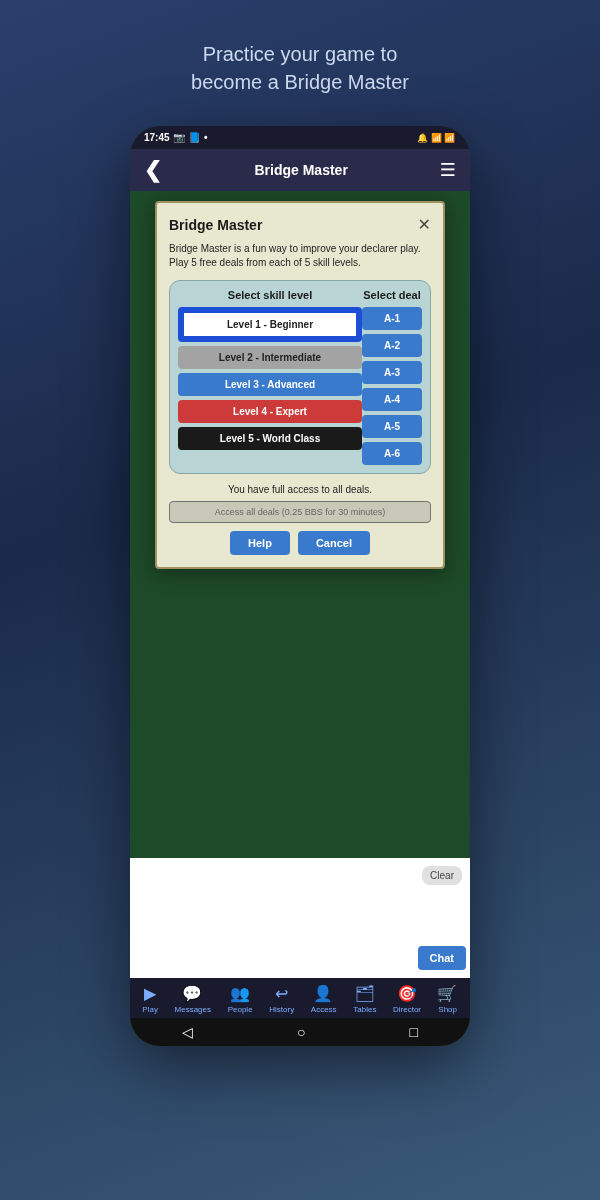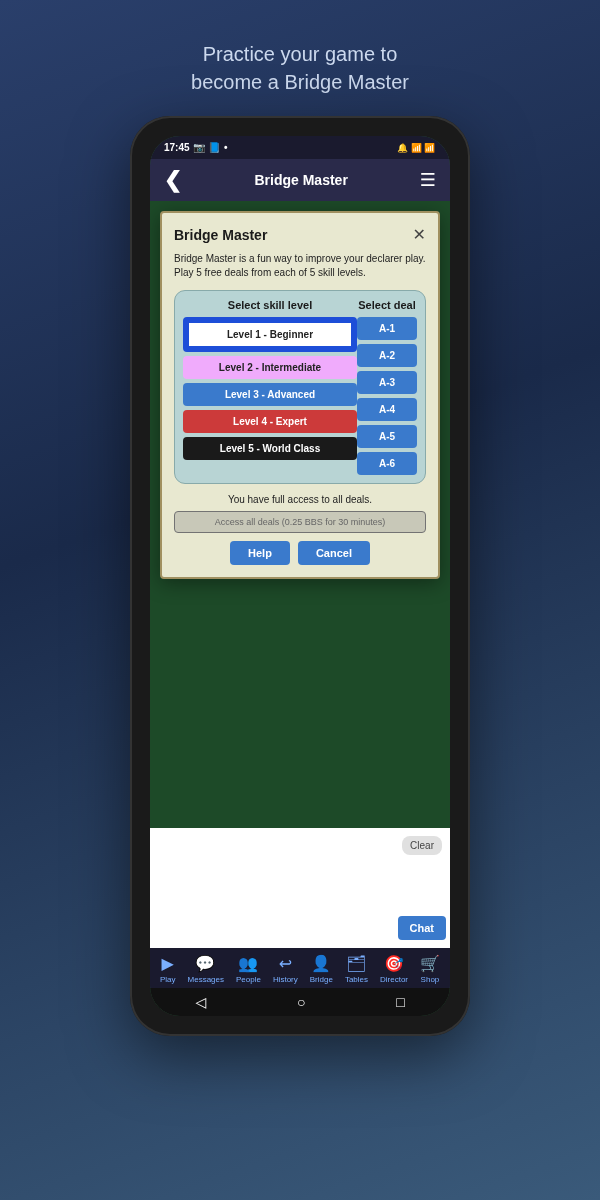--- a/index.html
+++ b/index.html
@@ -36,23 +36,24 @@
       line-height: 1.4;
       font-weight: 400;
     }
 
     
     .phone-shell {
       width: 340px;
       height: 920px;
       background: #1a1a1a;
       border-radius: 40px;
-      padding: 20px;
+      padding: 0;
       box-shadow: 0 20px 60px rgba(0,0,0,0.5), inset 0 0 0 2px #333;
       position: relative;
+      margin-top: 10px;
     }
 
     .phone-screen {
       width: 100%;
       height: 100%;
       background: #2a5a3a;
       border-radius: 30px;
       overflow: hidden;
       display: flex;
       flex-direction: column;
@@ -203,21 +204,21 @@
       border: none;
     }
 
     .level-1 {
       background: white;
       color: #222;
       border: 6px solid #1d4ed8;
     }
 
     .level-2 {
-      background: #f0abfc;
+      background: #a3a3a3;
       color: #222;
     }
 
     .level-3 {
       background: #3a7acc;
       color: white;
     }
 
     .level-4 {
       background: #cc3a3a;
@@ -470,21 +471,21 @@
       <div class="nav-item">
         <span class="nav-item-icon">👥</span>
         <span class="nav-item-label">People</span>
       </div>
       <div class="nav-item">
         <span class="nav-item-icon">↩</span>
         <span class="nav-item-label">History</span>
       </div>
       <div class="nav-item">
         <span class="nav-item-icon">👤</span>
-        <span class="nav-item-label">Bridge</span>
+        <span class="nav-item-label">Access</span>
       </div>
       <div class="nav-item">
         <span class="nav-item-icon">🗂</span>
         <span class="nav-item-label">Tables</span>
       </div>
       <div class="nav-item">
         <span class="nav-item-icon">🎯</span>
         <span class="nav-item-label">Director</span>
       </div>
       <div class="nav-item">

